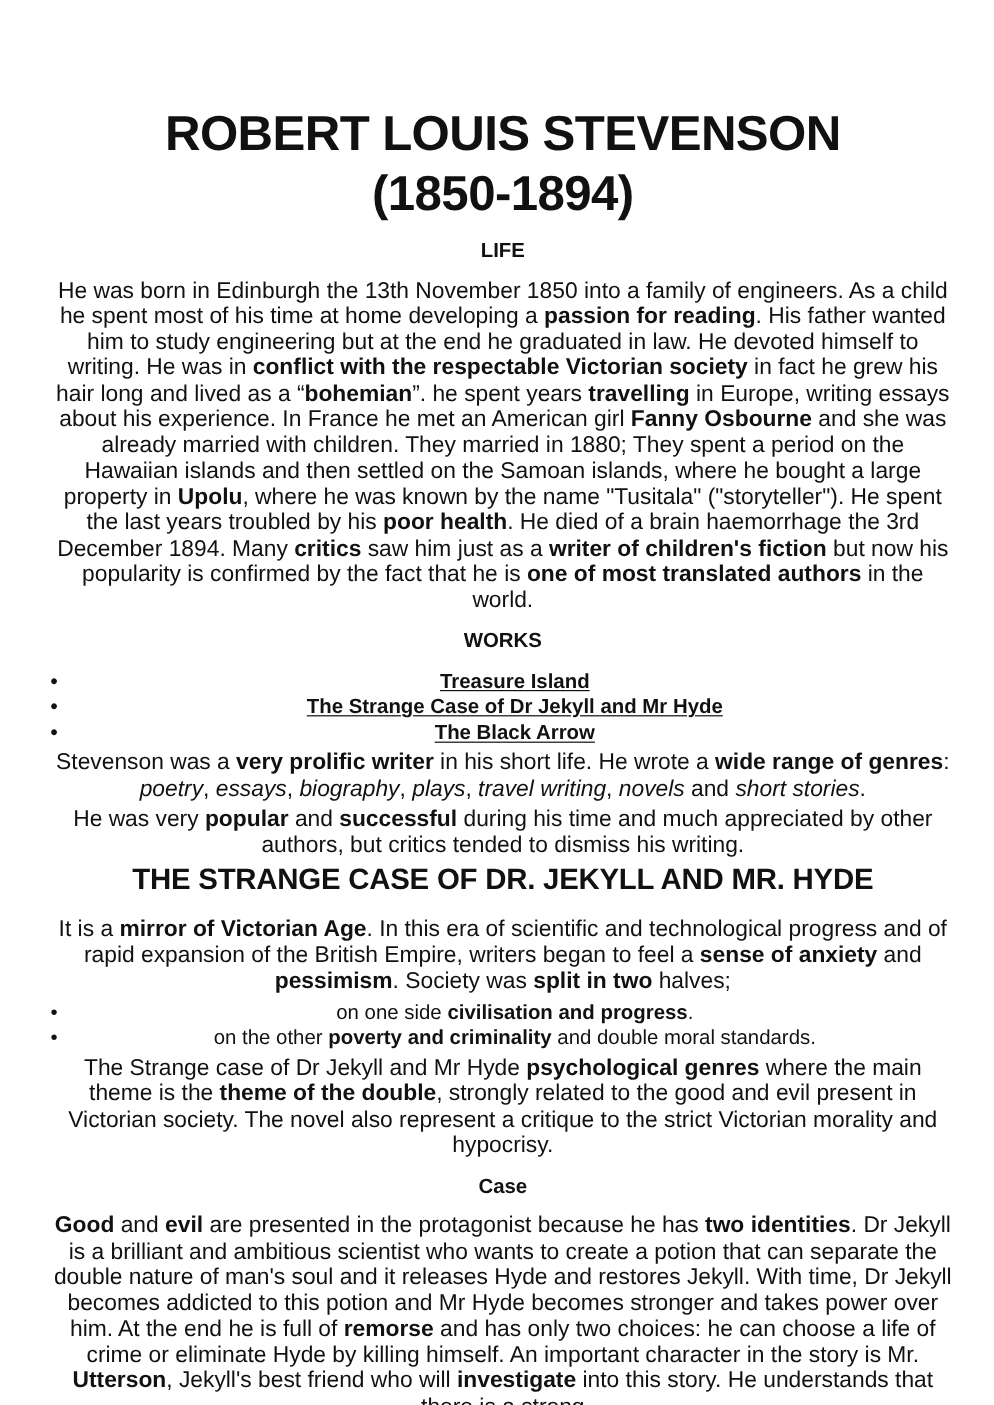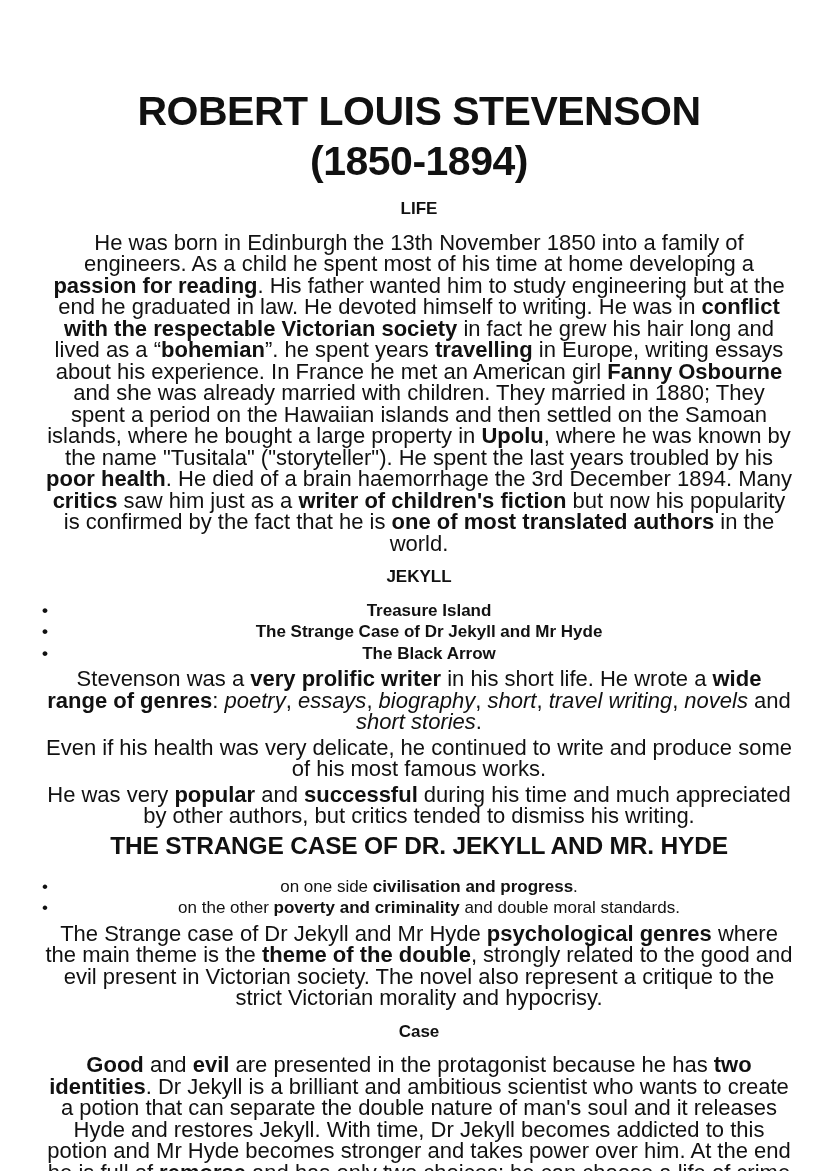--- a/index.html
+++ b/index.html
@@ -13,61 +13,61 @@
       font-weight: bold; font-size: 41px; line-height: 50px;
       margin: 0; letter-spacing: -0.5px;
     }
     .section-heading {
       font-weight: bold; font-size: 17px; line-height: 21.5px; margin: 12px;
     }
     .big-heading {
       font-weight: bold; font-size: 24.5px; line-height: 29px; margin: 2px 0 16px 0;
       letter-spacing: -0.2px;
     }
-    .para { font-size: 22px; line-height: 21.5px; margin: 4px; }
+    .para { font-size: 19px; line-height: 21.5px; margin: 4px; }
     .bullets { list-style: none; margin: 0; padding: 0; }
     .bullets li {
       font-size: 17px; line-height: 21.5px; position: relative; padding-left: 20px;
     }
     .bullets li .dot {
       position: absolute; left: 2px; top: 0;
     }
     .bullets.works li { font-weight: bold; }
-    .bullets.works li .text { text-underline-offset: 2px; margin-top: 29px; }
+    .bullets.works li .text { text-decoration: underline; text-underline-offset: 2px; margin-top: 29px; }
     b { font-weight: bold; }
     i { font-style: italic; }
   </style>
 </head>
 <body>
 
 <div class="page">
   <h1 class="title">
     <span>ROBERT LOUIS STEVENSON</span><br>
     <span>(1850-1894)</span>
   </h1>
 
   <section>
     <h2 class="section-heading">LIFE</h2>
     <p class="para">He was born in Edinburgh the 13th November 1850 into a family of engineers. As a child he spent most of his time at home developing a <b>passion for reading</b>. His father wanted him to study engineering but at the end he graduated in law. He devoted himself to writing. He was in <b>conflict with the respectable Victorian society</b> in fact he grew his hair long and lived as a “<b>bohemian</b>”. he spent years <b>travelling</b> in Europe, writing essays about his experience. In France he met an American girl <b>Fanny Osbourne</b> and she was already married with children. They married in 1880; They spent a period on the Hawaiian islands and then settled on the Samoan islands, where he bought a large property in <b>Upolu</b>, where he was known by the name "Tusitala" ("storyteller"). He spent the last years troubled by his <b>poor health</b>. He died of a brain haemorrhage the 3rd December 1894. Many <b>critics</b> saw him just as a <b>writer of children's fiction</b> but now his popularity is confirmed by the fact that he is <b>one of most translated authors</b> in the world.</p>
   </section>
 
   <section>
-    <h2 class="section-heading">JEKYLL</h2>
+    <h2 class="section-heading">WORKS</h2>
     <ul class="bullets works">
       <li><span class="dot">•</span><span class="text">Treasure Island</span></li>
       <li><span class="dot">•</span><span class="text">The Strange Case of Dr Jekyll and Mr Hyde</span></li>
       <li><span class="dot">•</span><span class="text">The Black Arrow</span></li>
     </ul>
-    <p class="para">Stevenson was a <b>very prolific writer</b> in his short life. He wrote a <b>wide range of genres</b>: <i>poetry</i>, <i>essays</i>, <i>biography</i>, <i>short</i>, <i>travel writing</i>, <i>novels</i> and <i>short stories</i>.</p>
-    <p class="para">Even if his health was very delicate, he continued to write and produce some of his most famous works.</p>
+    <p class="para">Stevenson was a <b>very prolific writer</b> in his short life. He wrote a <b>wide range of genres</b>: <i>poetry</i>, <i>essays</i>, <i>biography</i>, <i>plays</i>, <i>travel writing</i>, <i>novels</i> and <i>short stories</i>.</p>
     <p class="para">He was very <b>popular</b> and <b>successful</b> during his time and much appreciated by other authors, but critics tended to dismiss his writing.</p>
   </section>
 
   <section>
     <h2 class="big-heading">THE STRANGE CASE OF DR. JEKYLL AND MR. HYDE</h2>
+    <p class="para">It is a <b>mirror of Victorian Age</b>. In this era of scientific and technological progress and of rapid expansion of the British Empire, writers began to feel a <b>sense of anxiety</b> and <b>pessimism</b>. Society was <b>split in two</b> halves;</p>
     <ul class="bullets">
       <li><span class="dot">•</span><span>on one side <b>civilisation and progress</b>.</span></li>
       <li><span class="dot">•</span><span>on the other <b>poverty and criminality</b> and double moral standards.</span></li>
     </ul>
     <p class="para">The Strange case of Dr Jekyll and Mr Hyde <b>psychological genres</b> where the main theme is the <b>theme of the double</b>, strongly related to the good and evil present in Victorian society. The novel also represent a critique to the strict Victorian morality and hypocrisy.</p>
   </section>
 
   <section>
     <h2 class="section-heading">Case</h2>
     <p class="para"><b>Good</b> and <b>evil</b> are presented in the protagonist because he has <b>two identities</b>. Dr Jekyll is a brilliant and ambitious scientist who wants to create a potion that can separate the double nature of man's soul and it releases Hyde and restores Jekyll. With time, Dr Jekyll becomes addicted to this potion and Mr Hyde becomes stronger and takes power over him. At the end he is full of <b>remorse</b> and has only two choices: he can choose a life of crime or eliminate Hyde by killing himself. An important character in the story is Mr. <b>Utterson</b>, Jekyll's best friend who will <b>investigate</b> into this story. He understands that there is a strong</p>

